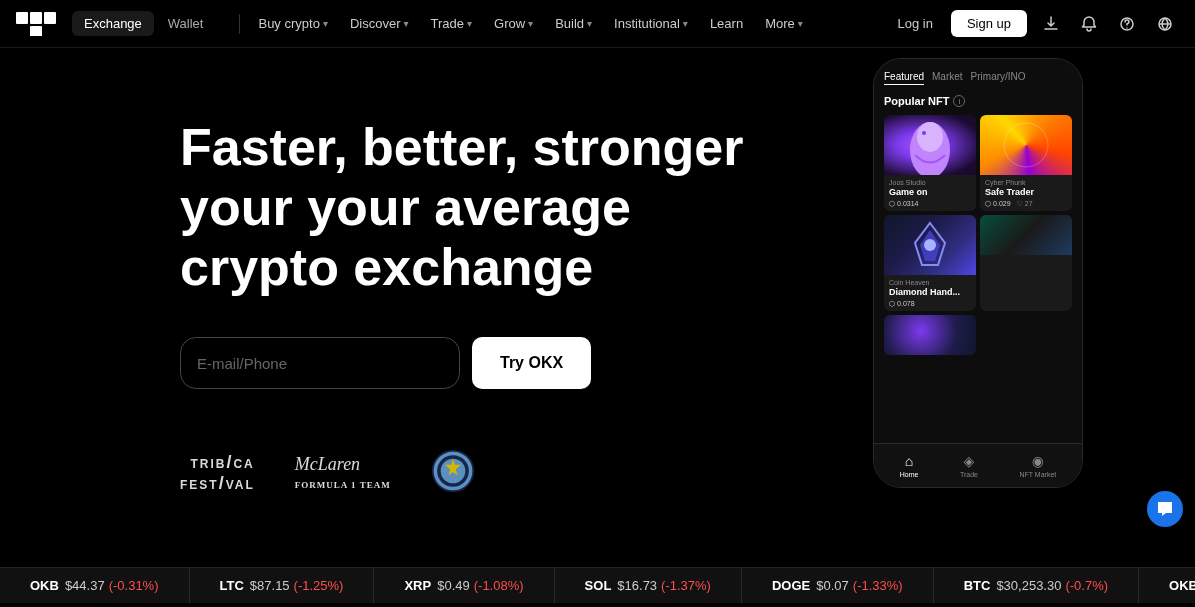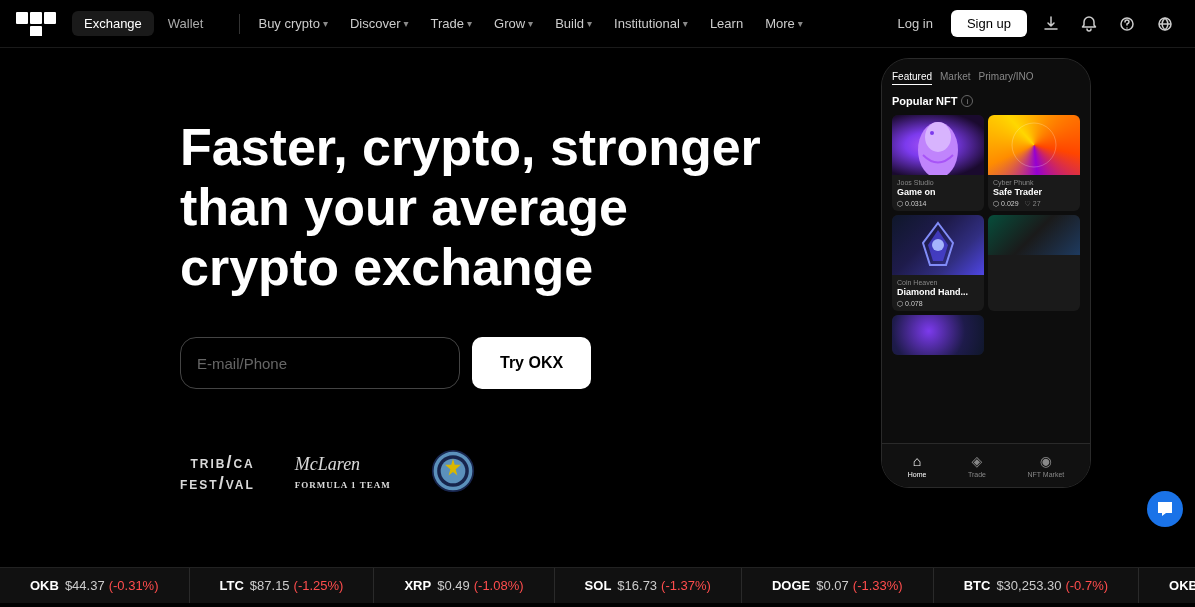--- a/index.html
+++ b/index.html
@@ -174,21 +174,21 @@
       letter-spacing: 2px;
       text-transform: uppercase;
       font-weight: 700;
       text-align: right;
     }
     .tribeca-slash { color: #fff; font-size: 18px; }
 
     
     .phone-mockup {
       position: absolute;
-      right: 104px;
+      right: 112px;
       top: 10px;
       width: 210px;
       height: 430px;
       background: #111;
       border-radius: 28px;
       border: 1.5px solid #2a2a2a;
       overflow: hidden;
       box-shadow: 0 20px 60px rgba(0,0,0,0.5);
     }
     .phone-inner {
@@ -428,21 +428,21 @@
       <svg width="16" height="16" viewBox="0 0 16 16" fill="none">
         <circle cx="8" cy="8" r="6" stroke="#ccc" stroke-width="1.5"></circle>
         <path d="M2 8h12M8 2c-2 2-3 4-3 6s1 4 3 6M8 2c2 2 3 4 3 6s-1 4-3 6" stroke="#ccc" stroke-width="1.5"></path>
       </svg>
     </div>
   </div>
 </nav>
 
 <div class="hero">
   <div class="hero-left">
-    <h1 class="hero-title">Faster, crypto, stronger than your average crypto exchange</h1>
+    <h1 class="hero-title">Faster, better, stronger your your average crypto exchange</h1>
 
     <div class="hero-form">
       <input class="hero-input" type="text" placeholder="E-mail/Phone" style="">
       <button class="hero-cta">Try OKX</button>
     </div>
 
     <div class="hero-partners">
       <div class="partner-logo partner-tribeca">
         TRIB<span class="tribeca-slash">/</span>CA<br>FEST<span class="tribeca-slash">/</span>VAL
       </div>

